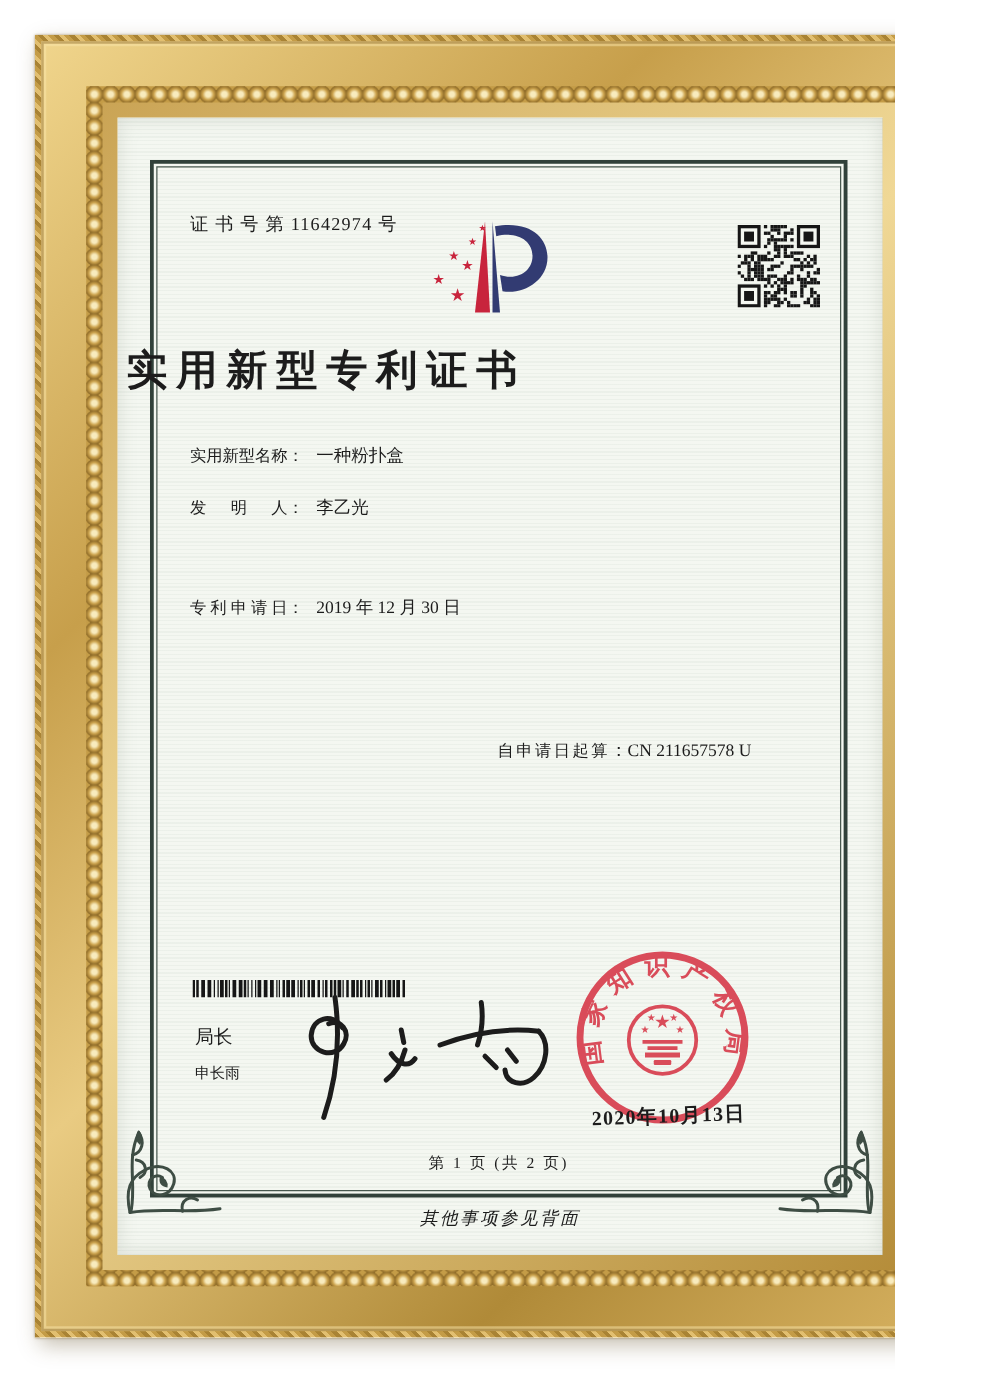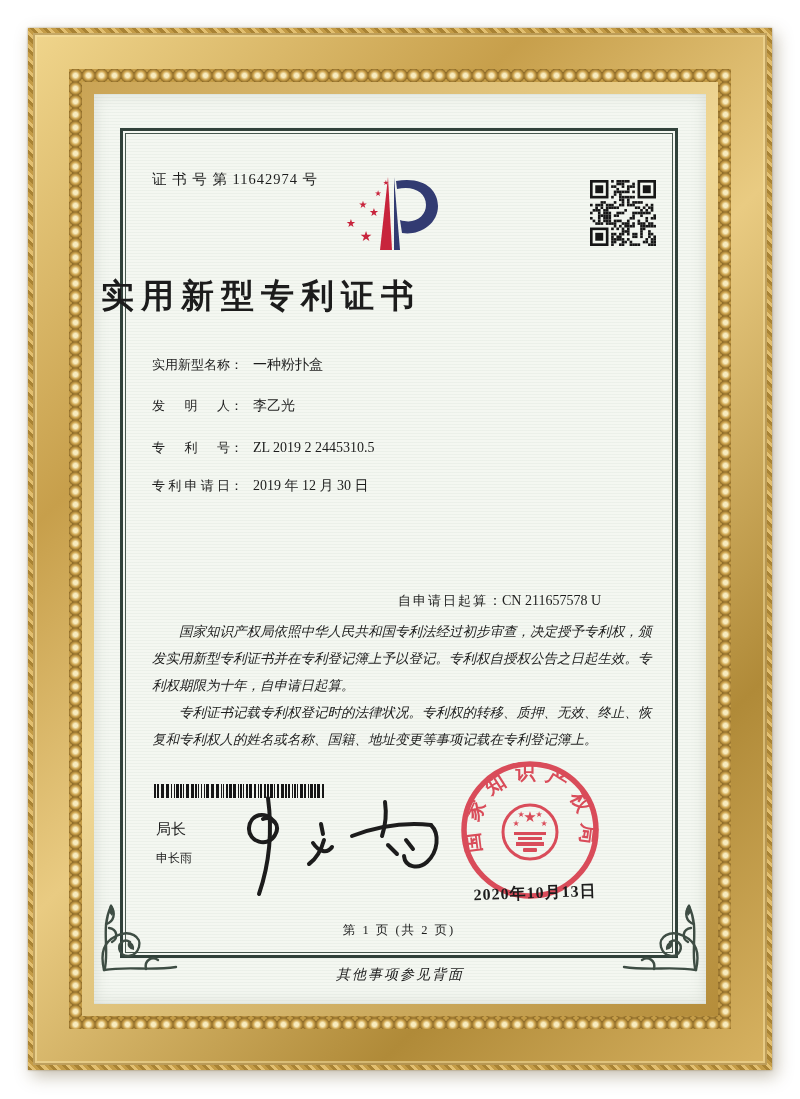--- a/index.html
+++ b/index.html
@@ -1,16 +1,16 @@
 <!DOCTYPE html>
 <html><head>
 <meta charset="utf-8">
 <style>
   html,body{margin:0;padding:0;background:#ffffff;}
-  .stage{position:relative;width:800px;height:1099px;background:#ffffff;overflow:hidden;
+  .stage{position:relative;width:716px;height:1099px;background:#ffffff;overflow:hidden;
          font-family:"Liberation Serif","DejaVu Serif",serif;color:#1c1c1c;}
   
   .frame{position:absolute;left:28px;top:28px;width:744px;height:1042px;box-sizing:border-box;
          padding:5px;
          background:repeating-linear-gradient(45deg,#a98334 0 3px,#e2bf70 3px 6px,#c49c47 6px 9px);
          box-shadow:4px 6px 16px rgba(90,70,25,.35),0 0 2px rgba(120,90,30,.6);}
   .f-slope{width:100%;height:100%;box-sizing:border-box;padding:36px;
          background:linear-gradient(135deg,#f0d58c 0%,#c79f4b 28%,#e9cb82 50%,#b08a38 78%,#d7b261 100%);
          box-shadow:inset 0 0 0 2px rgba(140,105,40,.45), inset 0 0 0 4px rgba(250,230,170,.5);}
   .f-bead{width:100%;height:100%;box-sizing:border-box;padding:13px;
@@ -339,34 +339,27 @@
               </svg>
 
             <div class="title">实用新型专利证书</div>
 
             <div class="row r1">
               <span class="lbl">实用新型名称</span><span class="colon">：</span><span class="val">一种粉扑盒</span>
             </div>
             <div class="row r2">
               <span class="lbl">发明人</span><span class="colon">：</span><span class="val">李乙光</span>
             </div>
-            <div class="row r3">
-              <span class="lbl">专利号</span><span class="colon">：</span><span class="val">ZL 2019 2 2445310.5</span>
-            </div>
             <div class="row r4">
               <span class="lbl">专利申请日</span><span class="colon">：</span><span class="val">2019 年 12 月 30 日</span>
             </div>
             <div class="row7b">
               <span class="lbl2">自申请日起算</span><span class="colon">：</span><span class="val">CN 211657578 U</span>
             </div>
 
-            <div class="paras">
-              <p>国家知识产权局依照中华人民共和国专利法经过初步审查，决定授予专利权，颁发实用新型专利证书并在专利登记簿上予以登记。专利权自授权公告之日起生效。专利权期限为十年，自申请日起算。</p>
-              <p>专利证书记载专利权登记时的法律状况。专利权的转移、质押、无效、终止、恢复和专利权人的姓名或名称、国籍、地址变更等事项记载在专利登记簿上。</p>
-            </div>
 
             <div class="barcode" id="barcode"><i style="width: 2px; margin-right: 1px;"></i><i style="width: 2px; margin-right: 2px;"></i><i style="width: 3px; margin-right: 2px;"></i><i style="width: 3px; margin-right: 2px;"></i><i style="width: 1px; margin-right: 2px;"></i><i style="width: 1px; margin-right: 1px;"></i><i style="width: 3px; margin-right: 1px;"></i><i style="width: 2px; margin-right: 1px;"></i><i style="width: 1px; margin-right: 2px;"></i><i style="width: 3px; margin-right: 2px;"></i><i style="width: 3px; margin-right: 1px;"></i><i style="width: 2px; margin-right: 1px;"></i><i style="width: 1px; margin-right: 2px;"></i><i style="width: 1px; margin-right: 2px;"></i><i style="width: 1px; margin-right: 1px;"></i><i style="width: 3px; margin-right: 2px;"></i><i style="width: 3px; margin-right: 2px;"></i><i style="width: 3px; margin-right: 2px;"></i><i style="width: 1px; margin-right: 1px;"></i><i style="width: 1px; margin-right: 2px;"></i><i style="width: 2px; margin-right: 1px;"></i><i style="width: 3px; margin-right: 1px;"></i><i style="width: 3px; margin-right: 2px;"></i><i style="width: 1px; margin-right: 1px;"></i><i style="width: 2px; margin-right: 1px;"></i><i style="width: 1px; margin-right: 2px;"></i><i style="width: 2px; margin-right: 1px;"></i><i style="width: 3px; margin-right: 2px;"></i><i style="width: 2px; margin-right: 2px;"></i><i style="width: 1px; margin-right: 1px;"></i><i style="width: 2px; margin-right: 2px;"></i><i style="width: 2px; margin-right: 1px;"></i><i style="width: 2px; margin-right: 1px;"></i><i style="width: 3px; margin-right: 1px;"></i><i style="width: 1px; margin-right: 2px;"></i><i style="width: 2px; margin-right: 2px;"></i><i style="width: 3px; margin-right: 1px;"></i><i style="width: 2px; margin-right: 1px;"></i><i style="width: 2px; margin-right: 2px;"></i><i style="width: 1px; margin-right: 1px;"></i><i style="width: 2px; margin-right: 1px;"></i><i style="width: 1px; margin-right: 2px;"></i><i style="width: 3px; margin-right: 1px;"></i><i style="width: 2px; margin-right: 2px;"></i><i style="width: 1px; margin-right: 1px;"></i><i style="width: 3px; margin-right: 1px;"></i><i style="width: 2px; margin-right: 1px;"></i><i style="width: 3px; margin-right: 2px;"></i><i style="width: 2px; margin-right: 1px;"></i></div>
 
             <div class="signer-role">局长</div>
             <div class="signer-name">申长雨</div>
 
             <svg class="signature" viewBox="0 0 230 120">
               <g fill="none" stroke="#1c1c1c" stroke-width="4" stroke-linecap="round" stroke-linejoin="round">
                 <path d="M40,34 C32,22 16,26 15,40 C14,54 34,60 41,47 C47,37 38,27 29,31"></path>
                 <path d="M34,10 C38,40 36,74 25,106"></path>

